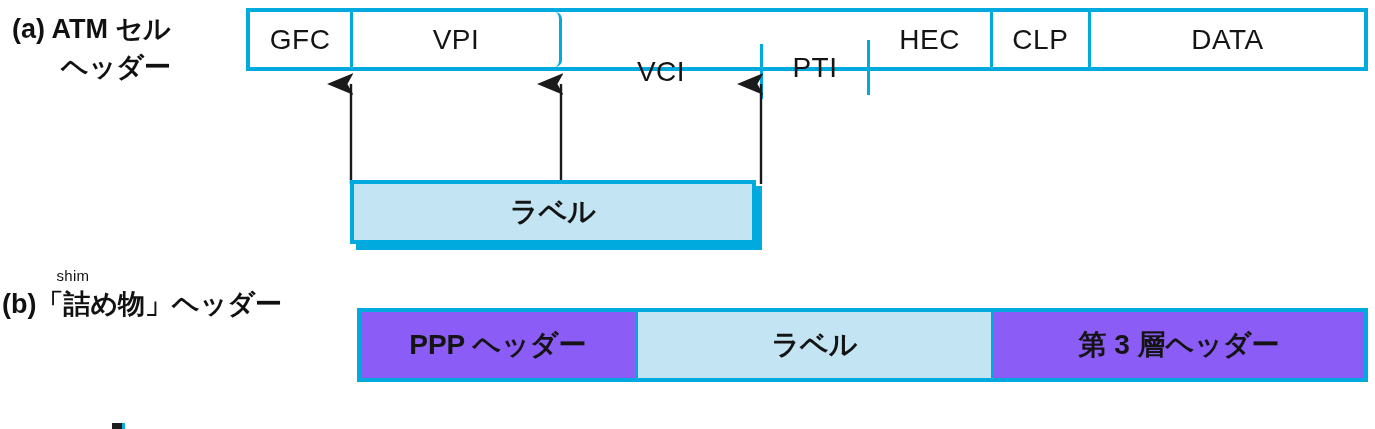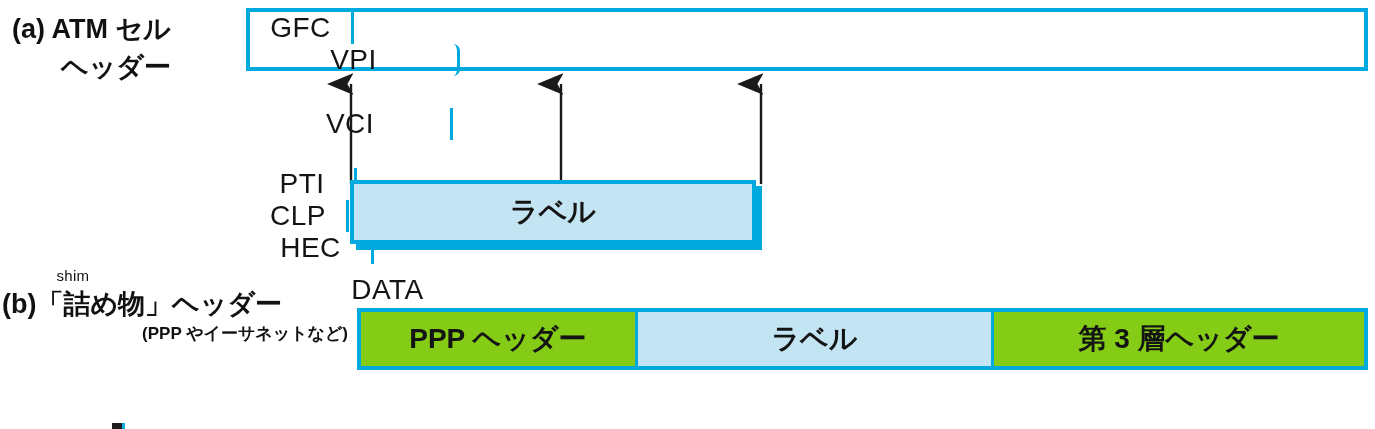--- a/index.html
+++ b/index.html
@@ -36,21 +36,20 @@
   
   #atm-header {
     left: 246px;
     top: 8px;
     width: 1122px;
     height: 63px;
     box-sizing: border-box;
     border: 4px solid #00aadf;
     background: #ffffff;
     display: flex;
-    flex-direction: column;
   }
   #atm-header .cell {
     box-sizing: border-box;
     border-right: 3px solid #00aadf;
     display: flex;
     align-items: center;
     justify-content: center;
     font-size: 28px;
     font-weight: normal;
     color: #141414;
@@ -132,24 +131,24 @@
     line-height: 22px;
     padding-right: 4px;
     margin-top: 2px;
   }
 
   
   #shim-header {
     left: 357px;
     top: 308px;
     width: 1011px;
-    height: 62px;
+    height: 74px;
     box-sizing: border-box;
     border: 4px solid #00aadf;
-    background: #84cc16;
+    background: #8b5cf6;
     display: flex;
   }
   #shim-header .cell {
     box-sizing: border-box;
     border-right: 3px solid #00aadf;
     display: flex;
     align-items: center;
     justify-content: center;
     font-size: 28px;
     font-weight: bold;
@@ -184,27 +183,27 @@
     </div>
     <div class="cell" style="width: 210px; border-radius: 7px;">
       <span>VPI</span>
     </div>
     <div class="cell" style="width: 203px; margin-top: 32px;">
       <span>VCI</span>
     </div>
     <div class="cell" style="width: 107px; margin-top: 28px;">
       <span>PTI</span>
     </div>
+    <div class="cell" style="width: 124px;">
+      <span>HEC</span>
+    </div>
     <div class="cell" style="width: 99px;">
       <span>CLP</span>
     </div>
-    <div class="cell" style="width: 124px;">
-      <span>HEC</span>
-    </div>
-    <div class="cell" style="width: 275px; flex: 1 1 auto; margin-top: 10px;">
+    <div class="cell" style="width: 275px; flex: 1 1 auto;">
       <span>DATA</span>
     </div>
   </div>
 
 <svg class="abs arrow-svg" viewBox="0 0 1375 429">
   <defs>
     <marker id="arrowhead" markerWidth="9" markerHeight="11" refX="4.5" refY="10" orient="auto">
       <polygon points="4.5,0 9,11 4.5,8.5 0,11" fill="#1a1a1a"></polygon>
     </marker>
   </defs>
@@ -217,21 +216,20 @@
 
 <div class="abs" id="label-block-a">
   <div class="shadow"></div>
   <div class="face">ラベル</div>
 </div>
 
 <div class="abs" id="caption-b">
   <span class="ruby-wrap">
     <span>(b)</span><span class="ruby-host"><span class="ruby-text">shim</span><span>「詰め物」ヘッダー</span></span>
   </span>
-  <span class="sub-note">(PPP やイーサネットなど)</span>
 </div>
 
 <div class="abs" id="shim-header">
     <div class="cell" style="width: 279px;">
       <span>PPP ヘッダー</span>
     </div>
     <div class="cell highlight" style="width: 359px;">
       <span>ラベル</span>
     </div>
     <div class="cell" style="width: 373px; flex: 1 1 auto;">

